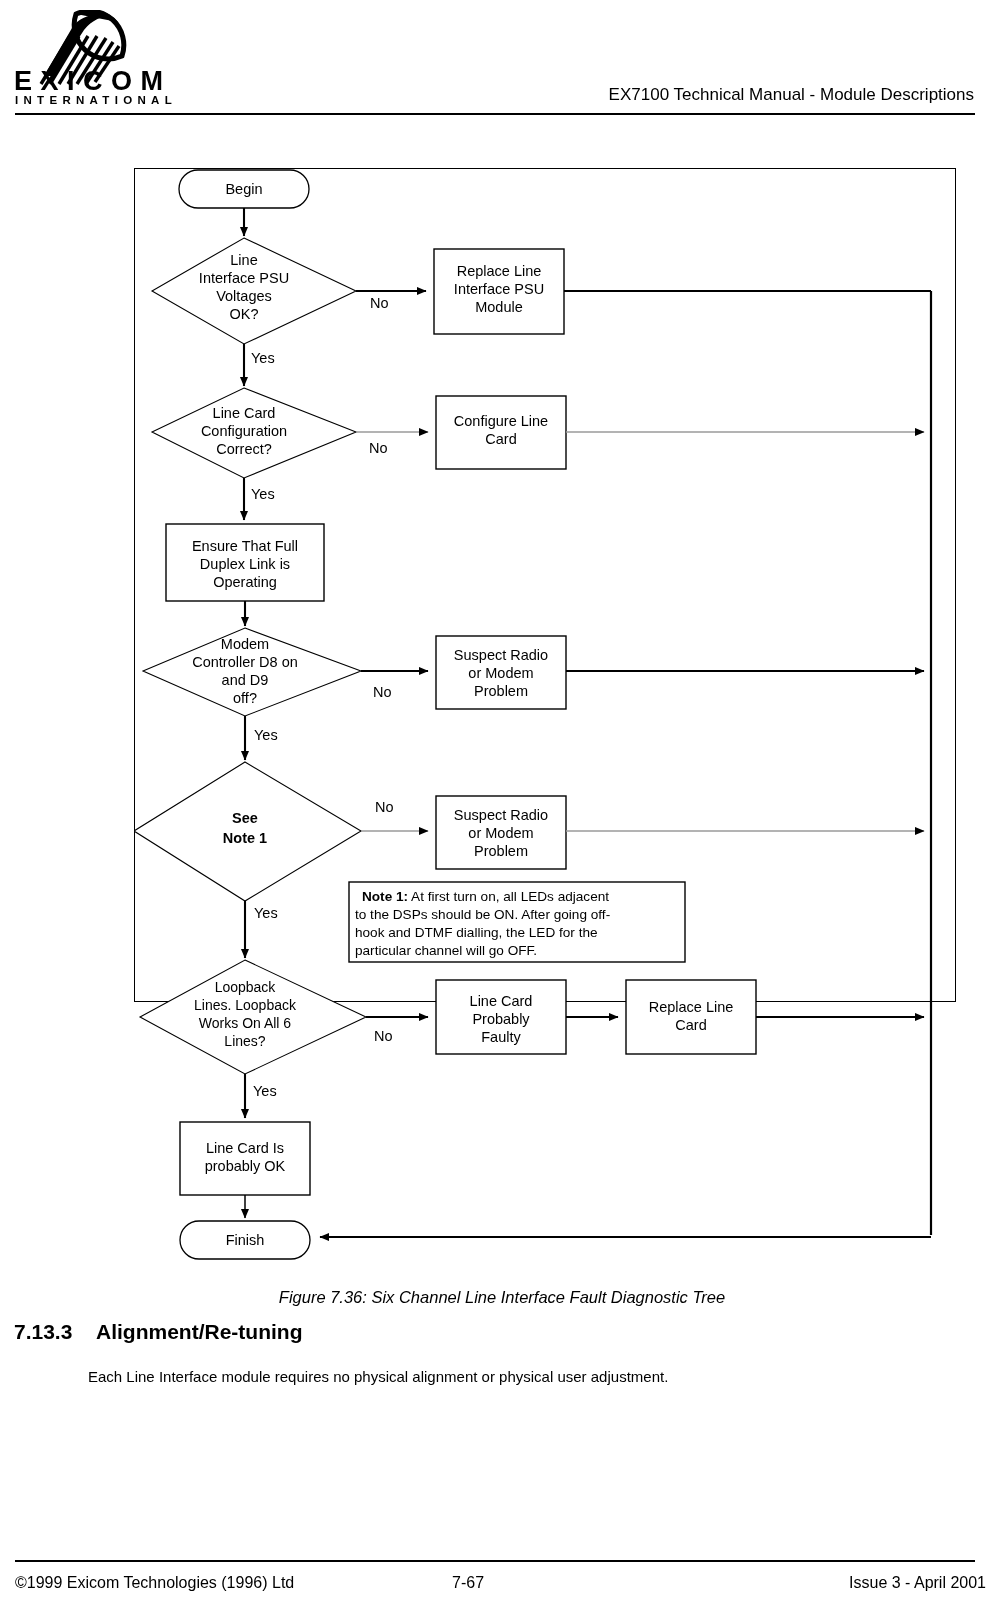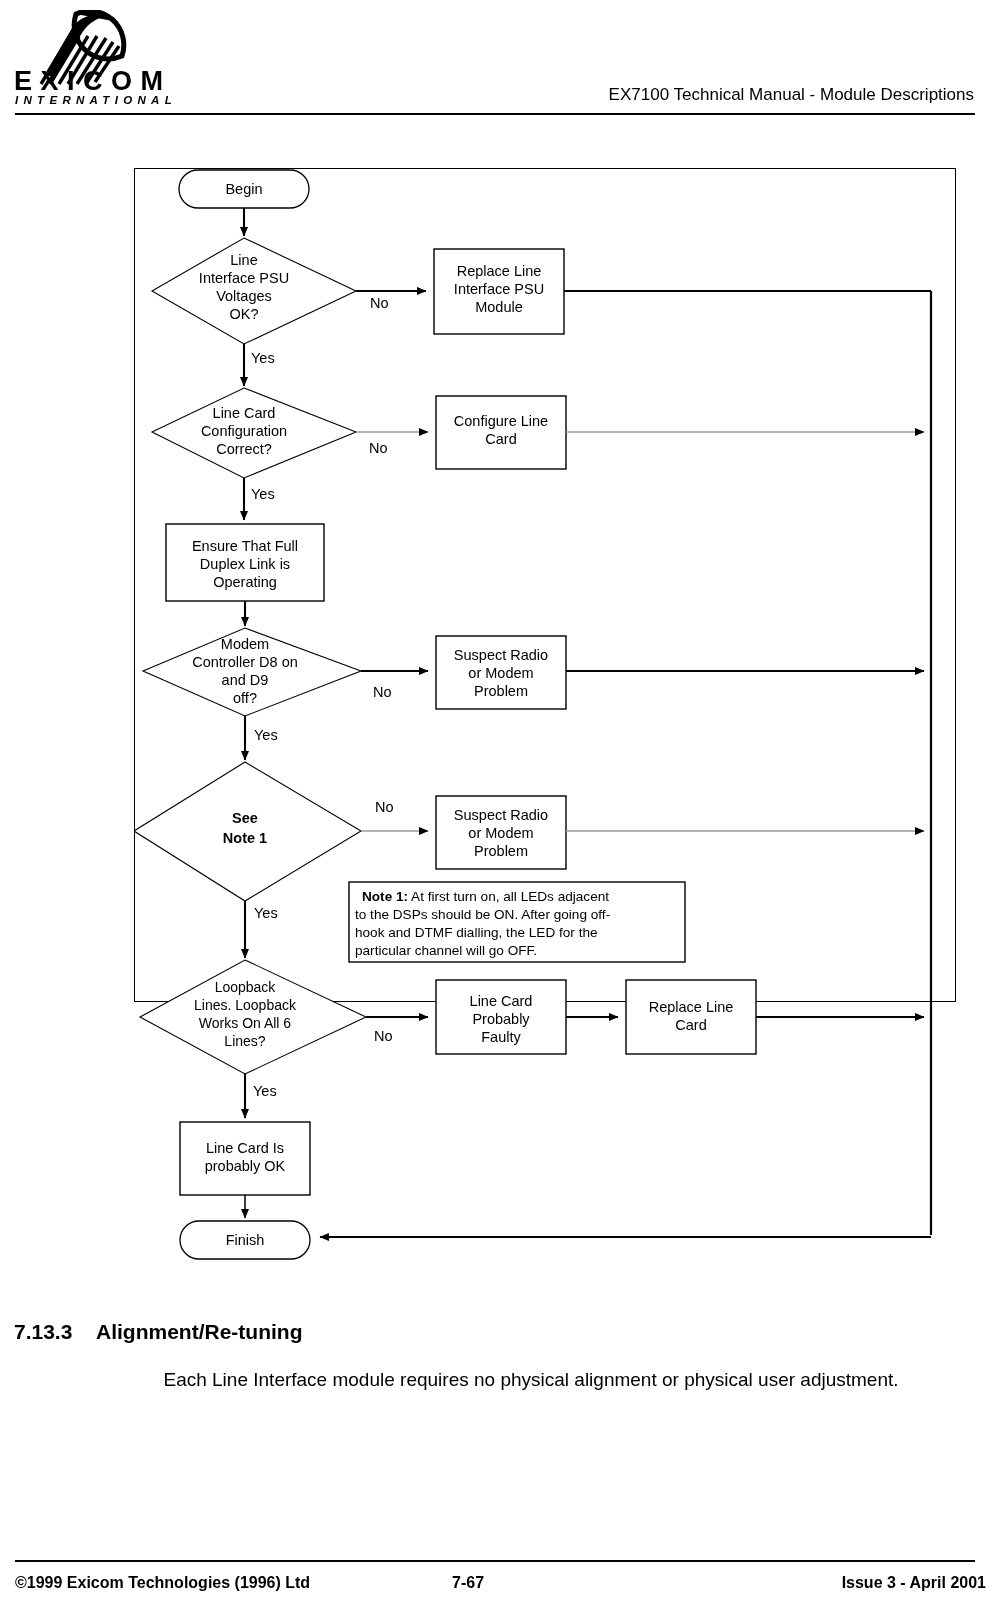--- a/index.html
+++ b/index.html
@@ -17,21 +17,21 @@
   .hdr{position:absolute;left:0;top:0;width:1004px;height:122px;}
   .logo{position:absolute;left:14px;top:10px;width:180px;height:98px;}
   .logo-word{
     position:absolute;left:14px;top:68px;
     font-size:27px;font-weight:700;letter-spacing:8.5px;
     font-family:"Liberation Sans", sans-serif;line-height:1;
   }
   .logo-sub{
     position:absolute;left:15px;top:95px;
     font-size:11.5px;font-weight:700;letter-spacing:5.3px;
-    font-style:italic;line-height:1;text-align:right;
+    line-height:1;text-align:right;
   }
   .hdr-title{
     position:absolute;right:30px;top:86px;
     font-size:17px;line-height:1;white-space:nowrap;
   }
   .hdr-rule{
     position:absolute;left:15px;top:113px;width:960px;height:2px;background:#000;
   }
 
   
@@ -63,27 +63,27 @@
 
   
   .caption{
     position:absolute;left:0;top:1288px;width:1004px;
     text-align:center;font-style:italic;font-size:16.5px;
   }
   .sec{position:absolute;left:6px;top:1320px;width:990px;height:34px;}
   .sec-num{position:absolute;left:8px;top:0;font-size:21px;font-weight:700;}
   .sec-title{position:absolute;left:90px;top:0;font-size:21px;font-weight:700;}
   .body-para{
-    position:absolute;left:81px;top:1367px;width:900px;
-    font-size:19px;line-height:1.35;text-align:center;
+    position:absolute;left:88px;top:1367px;width:900px;
+    font-size:15px;line-height:1.35;
   }
 
   
   .ftr-rule{position:absolute;left:15px;top:1560px;width:960px;height:1.6px;background:#000;}
-  .ftr{position:absolute;left:0;top:1574px;width:1004px;height:24px;font-size:16px;font-weight:700;}
+  .ftr{position:absolute;left:0;top:1574px;width:1004px;height:24px;font-size:16px;font-weight:400;}
   .ftr-l{position:absolute;left:15px;top:0;}
   .ftr-c{position:absolute;left:452px;top:0;}
   .ftr-r{position:absolute;right:18px;top:0;}
 </style>
 </head>
 <body>
 
 <div class="page">
 
   <div class="hdr">
@@ -262,20 +262,21 @@
 
       <g>
         <rect class="shape-term" x="46" y="1053" width="130" height="38" rx="19" ry="19"></rect>
         <text class="nodetext" x="111" y="1077">Finish</text>
       </g>
       <path class="lnk" d="M797,1069 L186,1069" marker-end="url(#ah)"></path>
 
     </svg>
   </div>
 
+  <div class="caption">Figure 7.36: Six Channel Line Interface Fault Diagnostic Tree</div>
 
   <div class="sec">
     <span class="sec-num">7.13.3</span>
     <span class="sec-title">Alignment/Re-tuning</span>
   </div>
 
   <div class="body-para">Each Line Interface module requires no physical alignment or physical user adjustment.</div>
 
   <div class="ftr-rule"></div>
   <div class="ftr">

